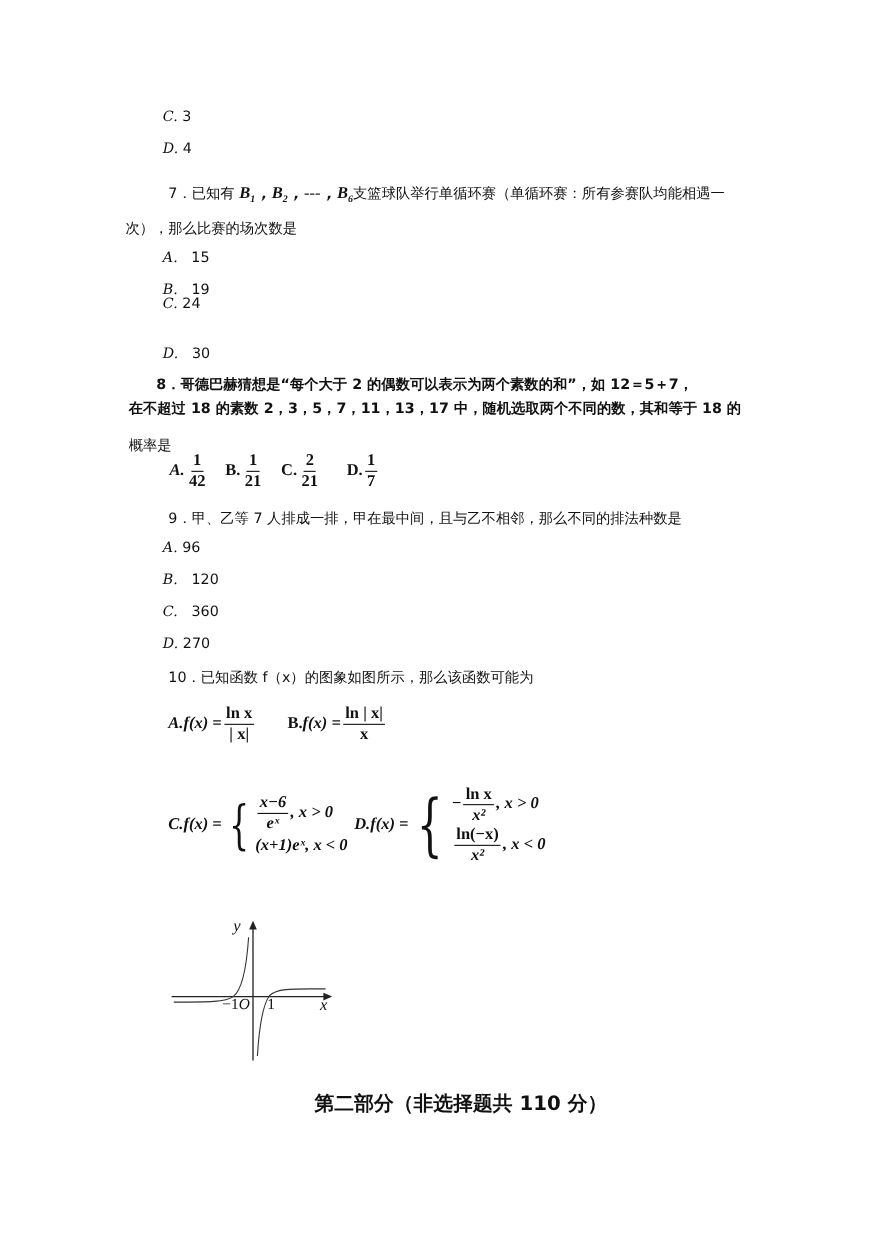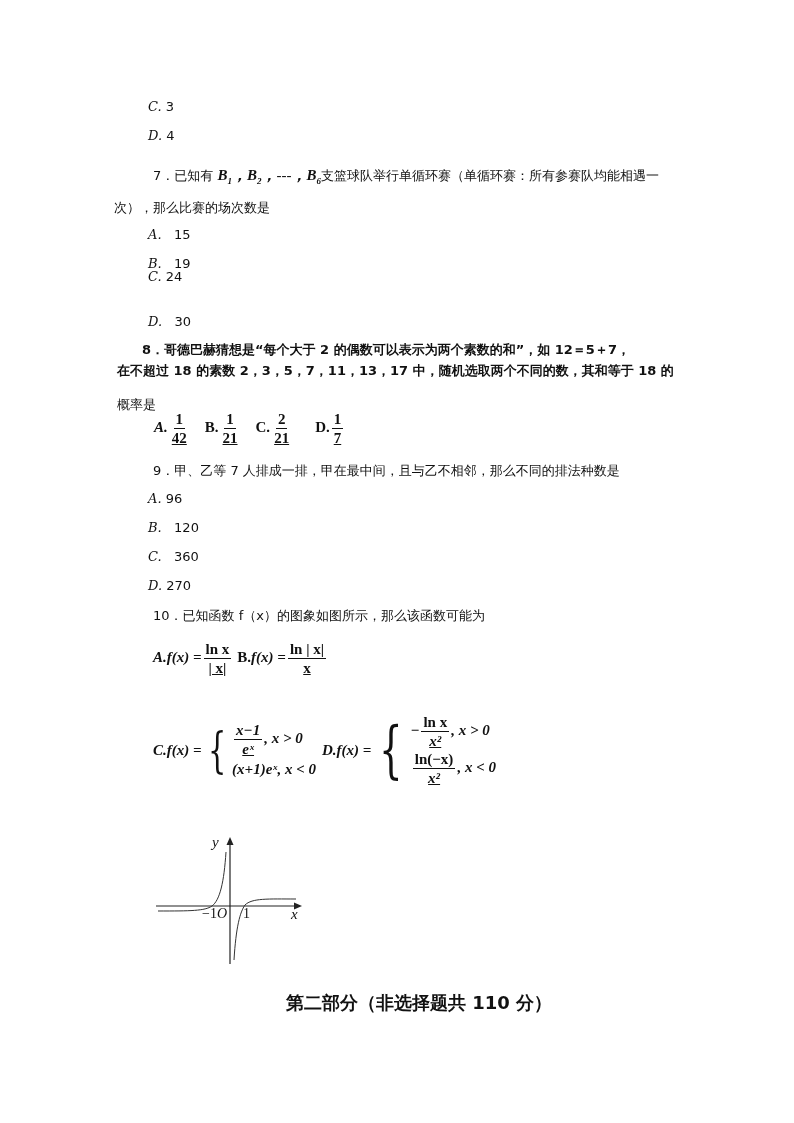--- a/index.html
+++ b/index.html
@@ -4,21 +4,21 @@
 <style>
   html, body { margin:0; padding:0; background:#ffffff; }
   body { width:794px; height:1123px; position:relative; overflow:hidden;
          font-family:"DejaVu Sans", sans-serif; color:#111; font-size:13px; }
   .abs { position:absolute; white-space:nowrap; }
   .opt-letter { font-family:"DejaVu Serif", serif; font-style:italic; }
   .math { font-family:"Liberation Serif", serif; font-weight:bold; font-size:15px; }
   .mathi { font-style:italic; }
   .frac { display:inline-flex; flex-direction:column; align-items:center; vertical-align:middle; margin:0 2px; }
   .frac .num { border-bottom:1.3px solid #111; padding:0 2px; line-height:18px; }
-  .frac .den { padding:0 2px; line-height:18px;text-decoration:underline; }
+  .frac .den { padding:0 2px; line-height:18px; }
   .brace { font-size:48px; font-weight:normal; line-height:1; vertical-align:middle; font-family:"DejaVu Serif", serif; transform:scaleX(0.6); display:inline-block; }
   .cases { display:inline-flex; flex-direction:column; vertical-align:middle; }
   .cases > div { line-height:22px; }
   .section-title { font-weight:bold; font-size:18px;margin-left:22px; }
 </style>
 </head>
 <body>
 
 <div class="abs" style="left:148px; top:99px;">
   <span class="opt-letter">C.</span>
@@ -67,34 +67,34 @@
 <div class="abs" style="left:148px; top:549px;"><span class="opt-letter">C.</span>&nbsp;&nbsp;&nbsp;<span>360</span></div>
 <div class="abs" style="left:148px; top:578px;"><span class="opt-letter">D.</span>&nbsp;<span>270</span></div>
 
 <div class="abs" style="left:153px; top:607px;">10．已知函数 f（x）的图象如图所示，那么该函数可能为</div>
 
 <div class="abs math" style="left:153px; top:640px; display:flex; align-items:flex-end;">
   <span><span class="mathi">A.</span><span class="mathi">f(x) =</span><span class="frac">
         <span class="num">ln x</span>
         <span class="den">| x|</span>
       </span></span>
-  <span style="margin-left:4px"><span>B.</span><span class="mathi">f(x) =</span><span class="frac">
+  <span style="margin-left:28px"><span>B.</span><span class="mathi">f(x) =</span><span class="frac">
         <span class="num">ln | x|</span>
         <span class="den">x</span>
       </span></span>
 </div>
 
 <div class="abs math" style="left:153px; top:713px; display:flex; align-items:center;">
   <span style="display:inline-flex; align-items:center;">
     <span class="mathi">C.</span>
       <span class="mathi">f(x) =</span>
     <span class="brace">{</span>
     <span class="cases">
       <div><span class="frac">
-            <span class="num mathi">x−1</span>
+            <span class="num mathi">x−6</span>
             <span class="den mathi">eˣ</span>
           </span><span class="mathi">, x &gt; 0</span></div>
       <div><span class="mathi">(x+1)eˣ</span><span class="mathi">, x &lt; 0</span></div>
     </span>
   </span>
   <span style="display:inline-flex; align-items:center; margin-left:6px;">
     <span class="mathi">D.</span>
       <span class="mathi">f(x) =</span>
     <span class="brace" style="font-size:62px">{</span>
     <span class="cases">

